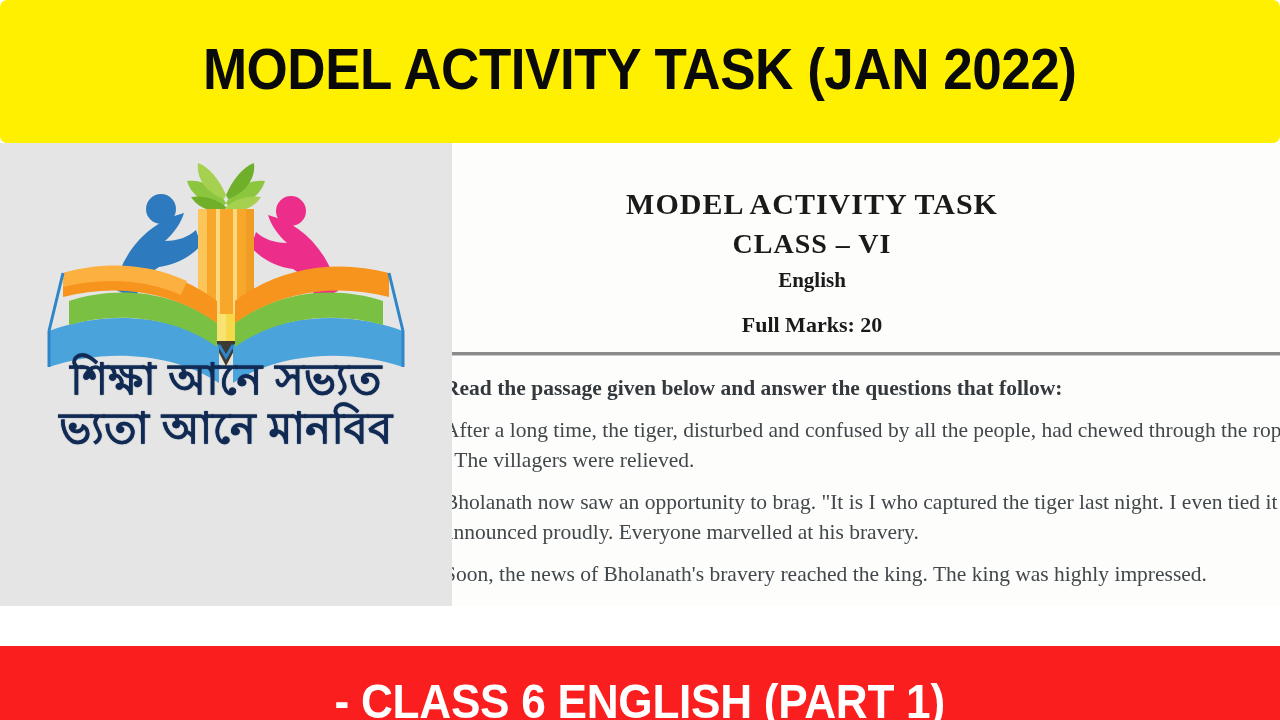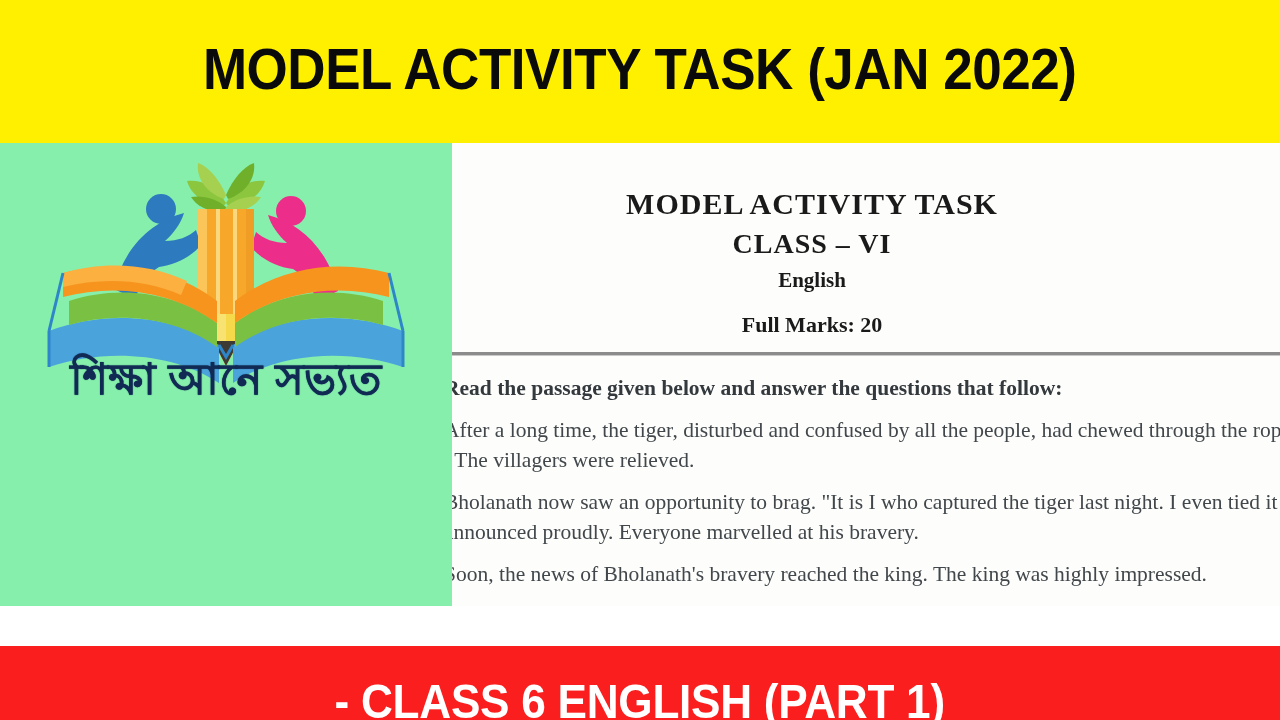--- a/index.html
+++ b/index.html
@@ -25,20 +25,21 @@
   .top-banner {
     position: absolute;
     left: 0;
     top: 0;
     width: 1280px;
     height: 143px;
     background: #fff000;
     display: flex;
     align-items: center;
     justify-content: center;
+    border-radius: 7px;
   }
   .top-banner-text {
     font-family: "Liberation Sans", sans-serif;
     font-weight: bold;
     font-size: 57px;
     line-height: 1;
     letter-spacing: -0.5px;
     color: #0a0a0a;
     transform: scaleX(0.93);
     transform-origin: center center;
@@ -56,21 +57,21 @@
     background: #ffffff;
   }
 
   
   .logo-panel {
     position: absolute;
     left: 0;
     top: 0;
     width: 452px;
     height: 463px;
-    background: #86efac;
+    background: #e5e5e5;
     overflow: hidden;
   }
   .logo-mark {
     position: absolute;
     left: 50%;
     top: 18px;
     transform: translateX(-50%);
     width: 370px;
     height: 230px;
   }
@@ -268,20 +269,21 @@
             <path d="M8 206 L8 170" stroke="#2E86C8" stroke-width="3" fill="none"></path>
             <path d="M362 206 L362 170" stroke="#2E86C8" stroke-width="3" fill="none"></path>
 
             <path d="M178 184 L185 196 L192 184" stroke="#2E86C8" stroke-width="3" fill="none"></path>
           </g>
         </svg>
       </div>
 
       <div class="logo-motto">
         <span class="line">শিক্ষা আনে সভ্যত</span>
+        <span class="line">ভ্যতা আনে মানবিব</span>
       </div>
     </div>
 
     <div class="doc-panel">
       <div class="doc-inner">
 
         <div class="doc-head">
           <div class="doc-title">MODEL ACTIVITY TASK</div>
           <div class="doc-class">CLASS – VI</div>
           <div class="doc-subject">English</div>

